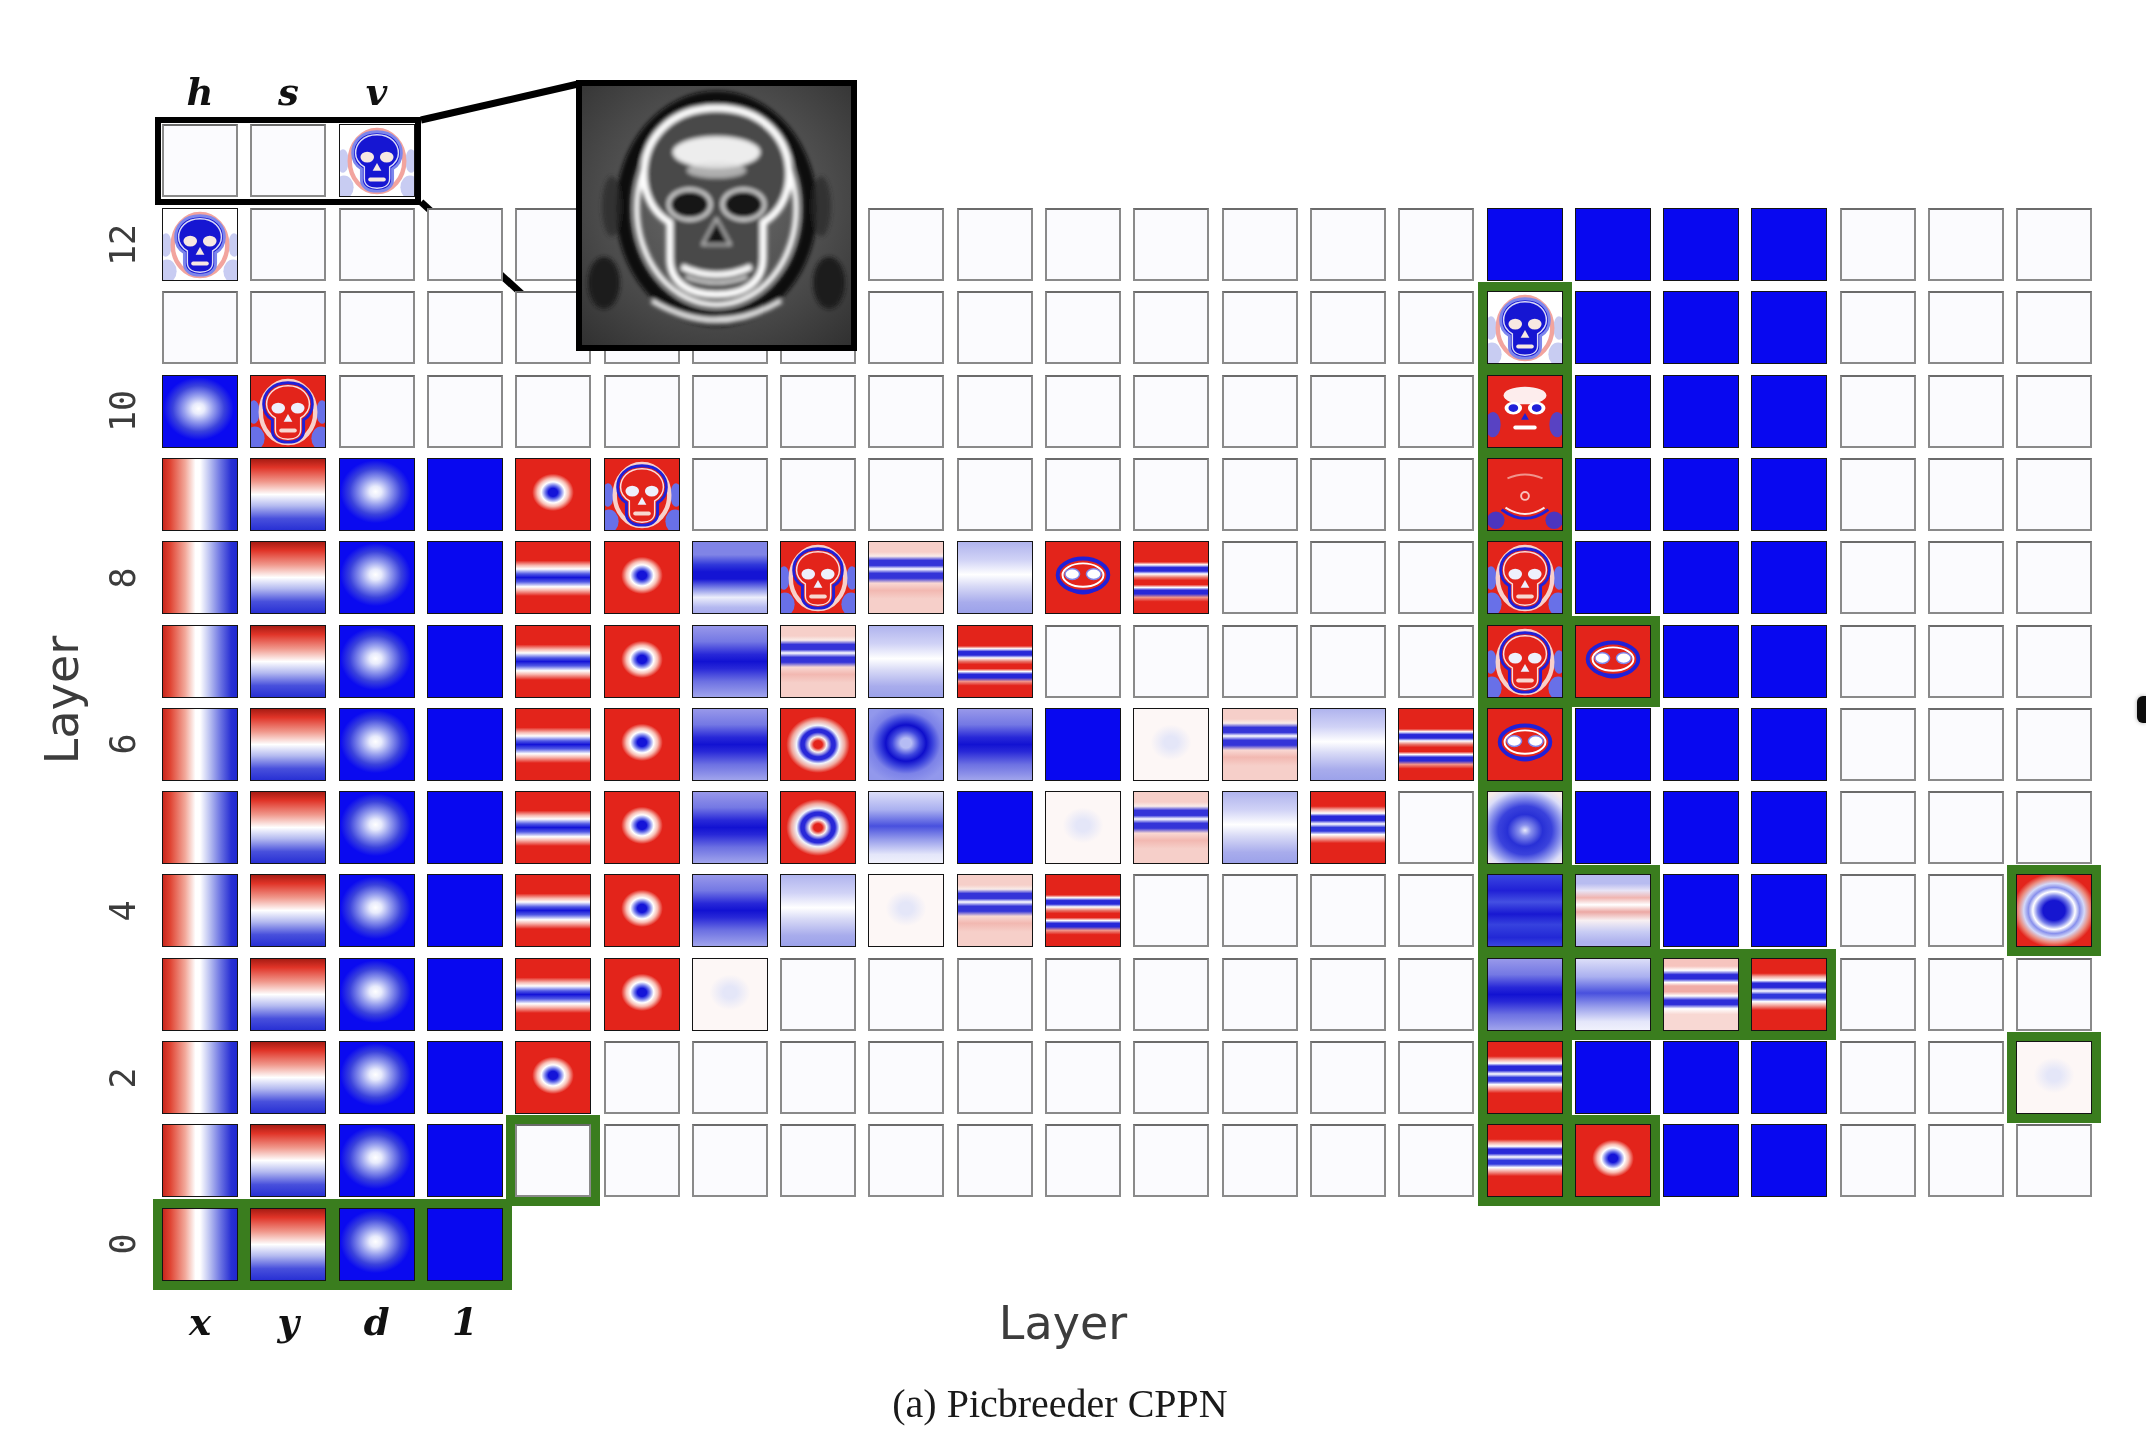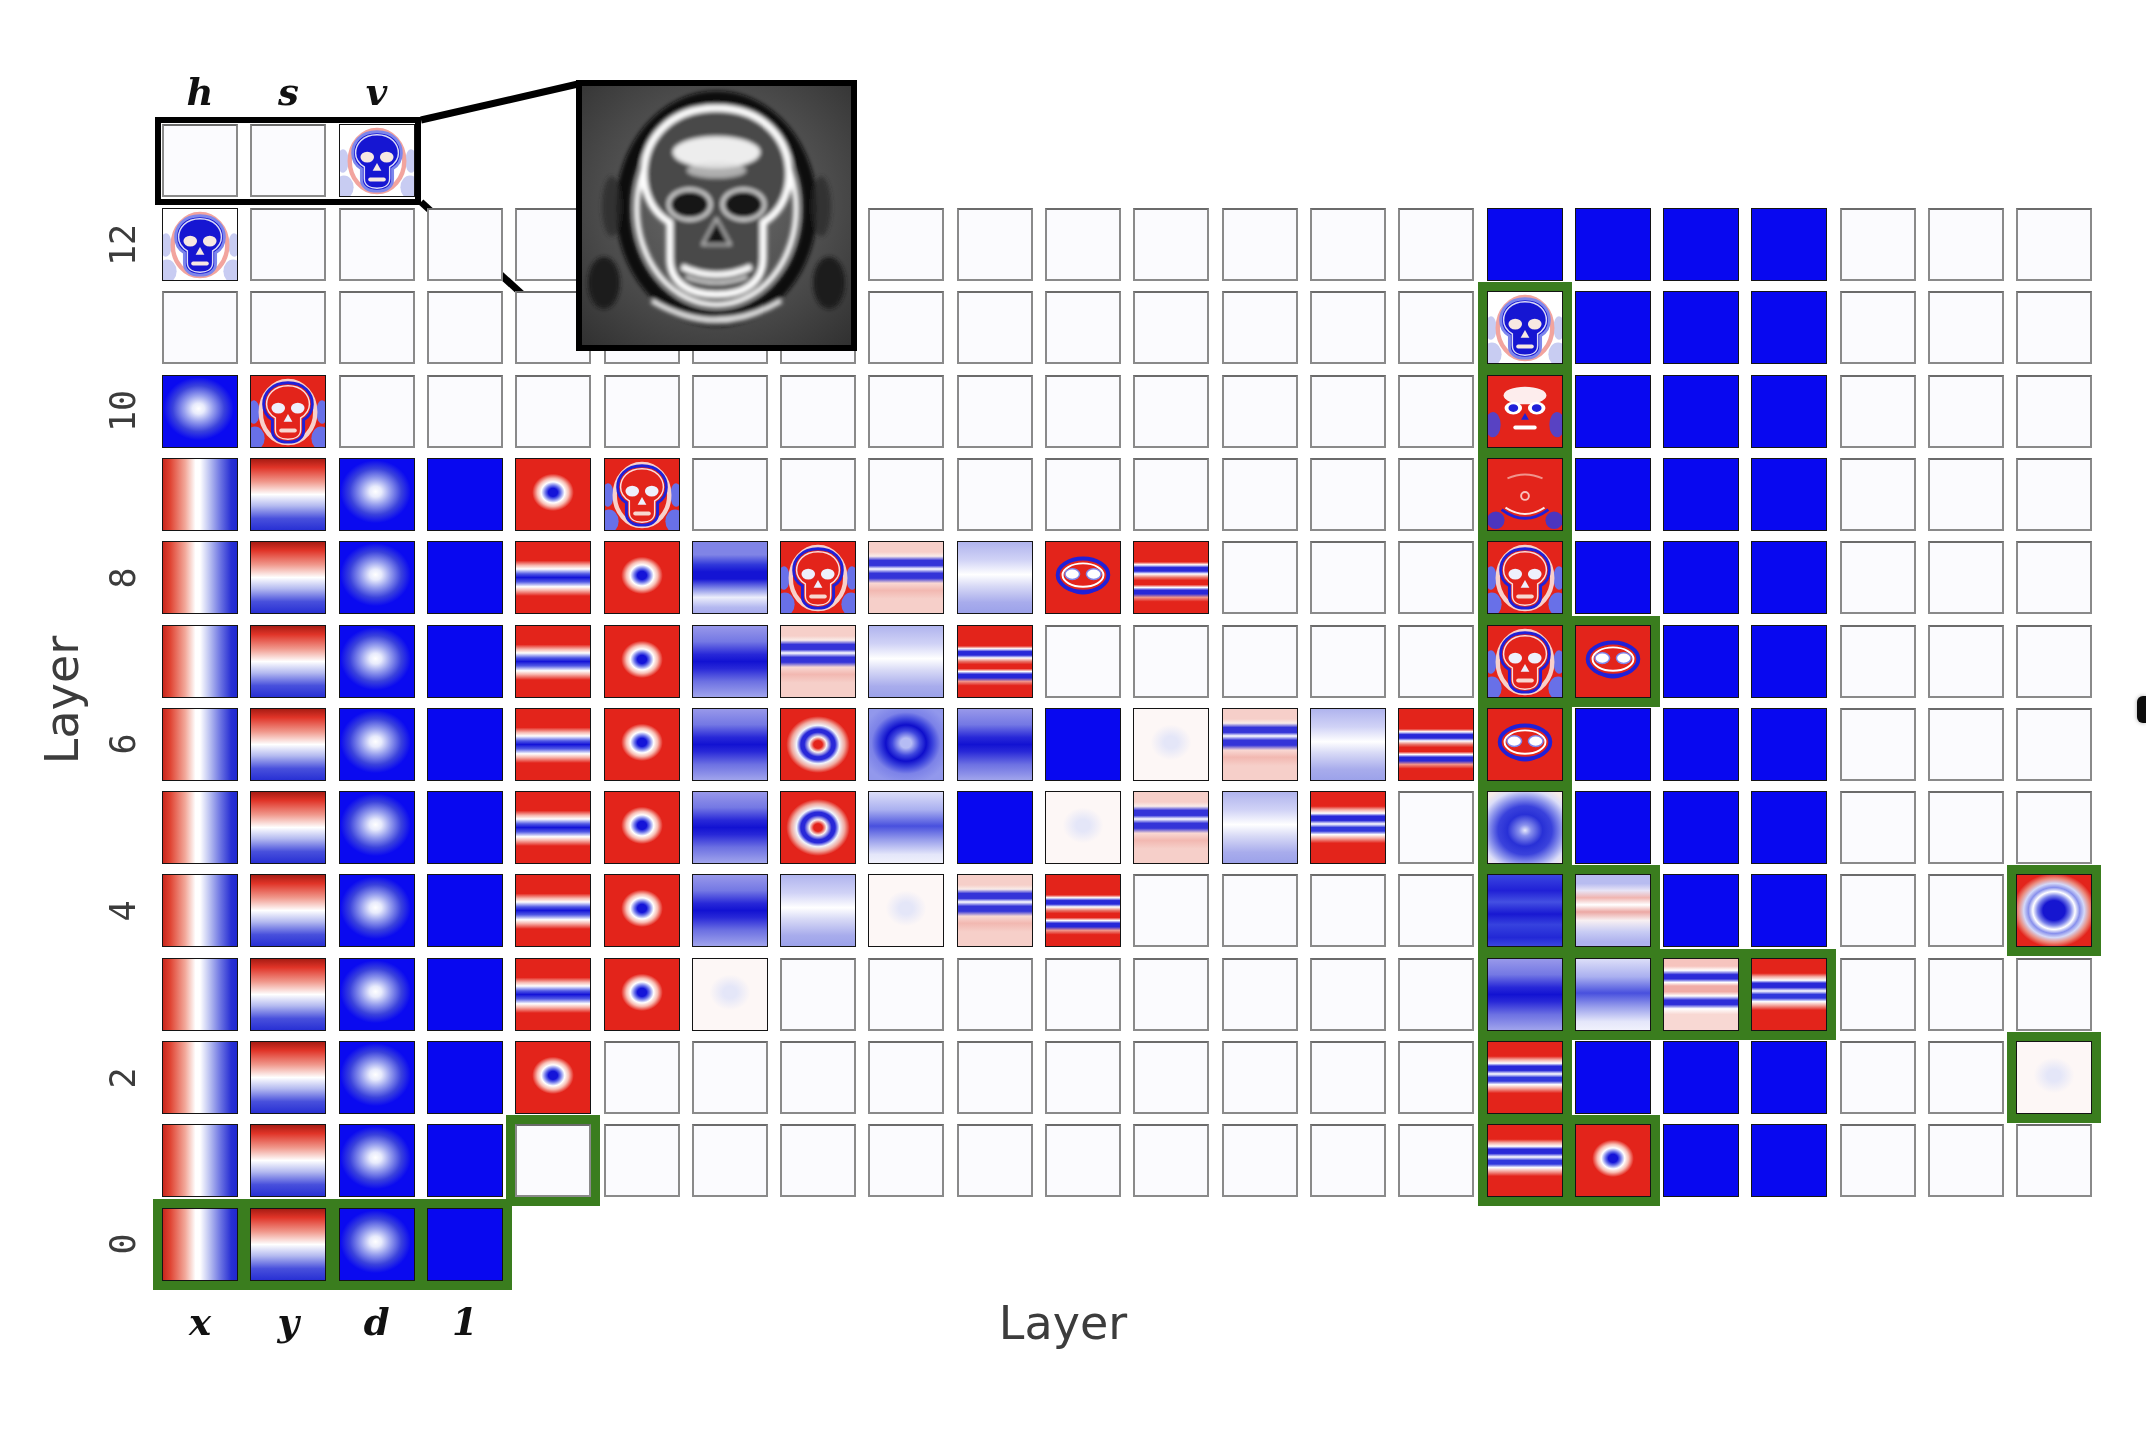--- a/index.html
+++ b/index.html
@@ -549,14 +549,15 @@
       <div class="mathlbl" style="left: 200px; top: 1322px;">x</div>
       <div class="mathlbl" style="left: 288.3px; top: 1322px;">y</div>
       <div class="mathlbl" style="left: 376.6px; top: 1322px;">d</div>
       <div class="mathlbl" style="left: 464.9px; top: 1322px;">1</div>
     </div>
   <div id="outlabels">
       <div class="mathlbl" style="left: 200px; top: 92px;">h</div>
       <div class="mathlbl" style="left: 288.3px; top: 92px;">s</div>
       <div class="mathlbl" style="left: 376.6px; top: 92px;">v</div>
     </div>
+  <div id="caption">(a) Picbreeder CPPN</div>
   <div id="scroll-thumb"></div>
 </div>
 
 </body></html>

